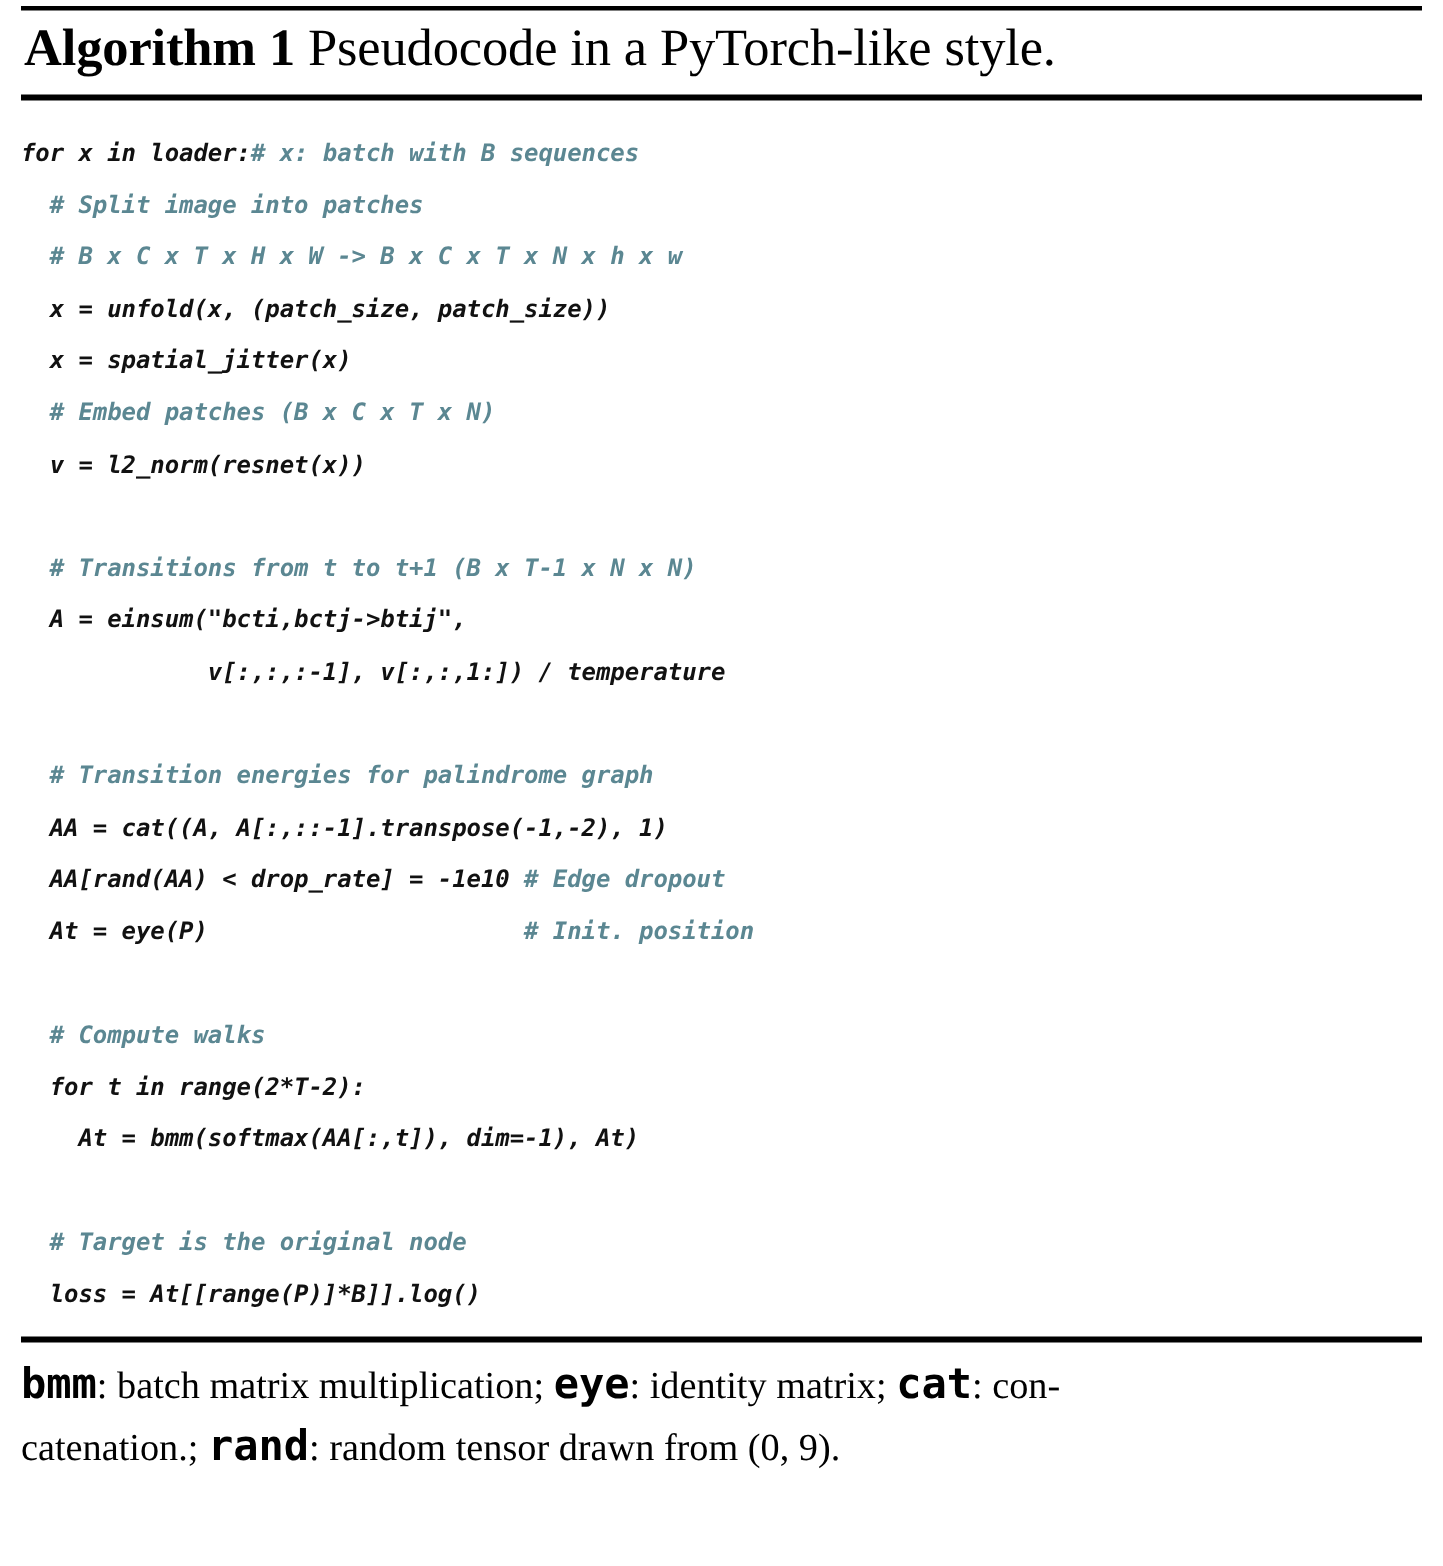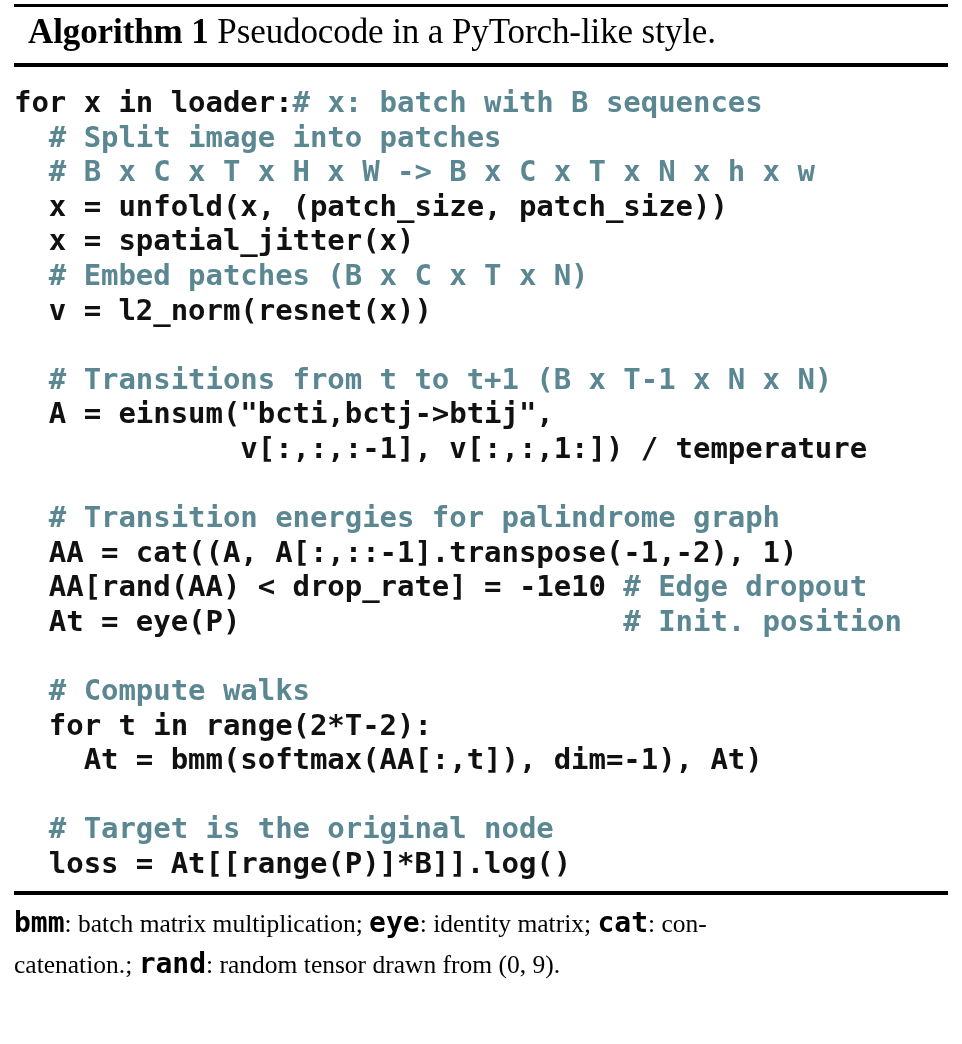--- a/index.html
+++ b/index.html
@@ -44,38 +44,38 @@
     margin: 0 14px 0 14px;
   }
 
   
   .algo-title {
     padding: 3px 16px 4px 16px;
     font-size: 35px;
     line-height: 44px;
     white-space: nowrap;
     letter-spacing: -0.1px;
-    margin-left: 12px;
   }
   .algo-title .algo-label {
     font-weight: bold;
   }
   .algo-title .algo-caption {
     font-weight: normal;
   }
 
   
   .code-block {
     font-family: "DejaVu Sans Mono", "Liberation Mono", monospace;
-    font-size: 29px;
+    font-size: 16px;
     line-height: 34.6px;
     padding: 18px 0 10px 14px;
     white-space: pre;
     color: #100f10;
     letter-spacing: -0.05px;
+    font-style: italic;
   }
   .code-line {
     white-space: pre;
     min-height: 34.6px;
   }
   .code-line.blank {
     height: 34.6px;
   }
   .tok-code {
     color: #111111;

